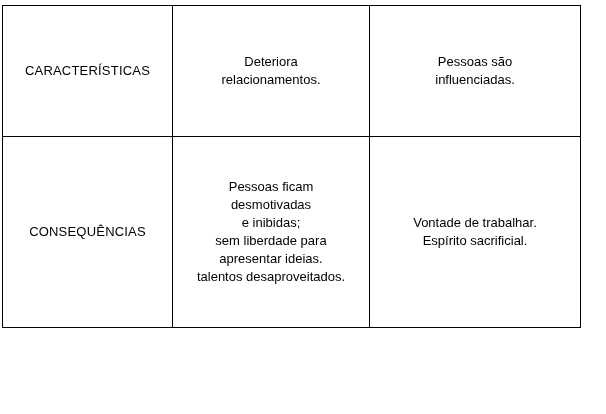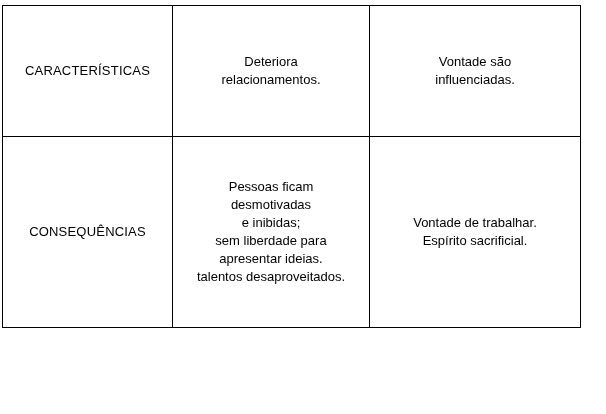--- a/index.html
+++ b/index.html
@@ -79,21 +79,21 @@
       <col class="c-autoridade">
     </colgroup>
     <tbody>
       <tr class="body-row-1">
         <td class="row-label">CARACTERÍSTICAS</td>
         <td>
           <span class="cell-text">Deteriora
 relacionamentos.</span>
         </td>
         <td>
-          <span class="cell-text">Vontade são
+          <span class="cell-text">Pessoas são
 influenciadas.</span>
         </td>
       </tr>
       <tr class="body-row-2">
         <td class="row-label">CONSEQUÊNCIAS</td>
         <td>
           <span class="cell-text">Pessoas ficam
 desmotivadas
 e inibidas;
 sem liberdade para

